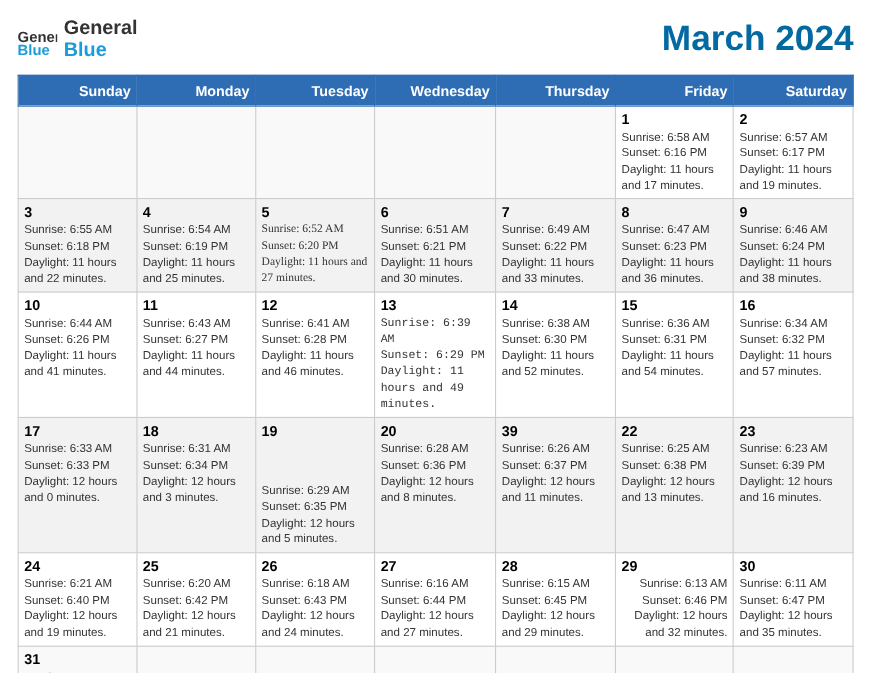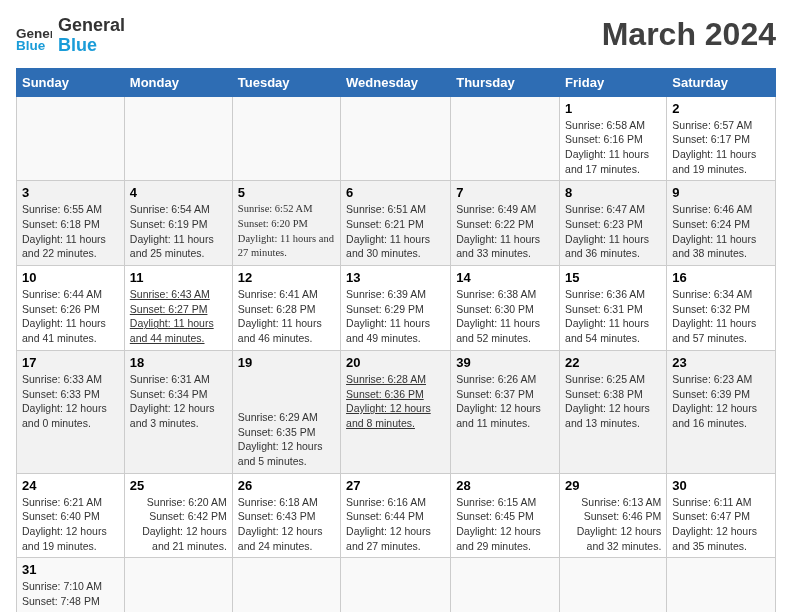--- a/index.html
+++ b/index.html
@@ -24,36 +24,36 @@
     .logo-icon {
       width: 36px;
       height: 36px;
     }
     .title-block {
       text-align: right;
     }
     .title-block h1 {
       font-size: 32px;
       font-weight: bold;
-      color: #404040;
+      color: #0369a1;
     }
     .title-block h2 {
       font-size: 16px;
       color: #555;
       font-weight: normal;
     }
     table {
       width: 100%;
       border-collapse: collapse;
       font-size: 11px;
     }
     thead tr th {
       background: #2e6db4;
       color: #fff;
-      text-align: left;
+      text-align: right;
       padding: 6px 5px;
       font-size: 13px;
       font-weight: bold;
       border: 1px solid #2e6db4;
     }
     tbody tr td {
       border: 1px solid #ccc;
       vertical-align: top;
       padding: 4px 5px;
       min-height: 70px;
@@ -183,33 +183,33 @@
       </tr>
       <tr>
         <td>
           <span class="day-num">10</span>
           <div class="day-info" style="white-space: pre-line;">Sunrise: 6:44 AM
 Sunset: 6:26 PM
 Daylight: 11 hours and 41 minutes.</div>
         </td>
         <td>
           <span class="day-num">11</span>
-          <div class="day-info" style="white-space: pre-line; text-decoration: underline;">Sunrise: 6:43 AM
+          <div class="day-info" style="white-space: pre-line;">Sunrise: 6:43 AM
 Sunset: 6:27 PM
 Daylight: 11 hours and 44 minutes.</div>
         </td>
         <td>
           <span class="day-num">12</span>
           <div class="day-info" style="white-space: pre-line;">Sunrise: 6:41 AM
 Sunset: 6:28 PM
 Daylight: 11 hours and 46 minutes.</div>
         </td>
         <td>
           <span class="day-num">13</span>
-          <div class="day-info" style="white-space: pre-line;">Sunrise: 6:39 AM
+          <div class="day-info" style="white-space: pre-line; font-family: Liberation Mono, monospace;">Sunrise: 6:39 AM
 Sunset: 6:29 PM
 Daylight: 11 hours and 49 minutes.</div>
         </td>
         <td>
           <span class="day-num">14</span>
           <div class="day-info" style="white-space: pre-line;">Sunrise: 6:38 AM
 Sunset: 6:30 PM
 Daylight: 11 hours and 52 minutes.</div>
         </td>
         <td>
@@ -239,21 +239,21 @@
 Daylight: 12 hours and 3 minutes.</div>
         </td>
         <td>
           <span class="day-num">19</span>
           <div class="day-info" style="white-space: pre-line; margin-top: 40px;">Sunrise: 6:29 AM
 Sunset: 6:35 PM
 Daylight: 12 hours and 5 minutes.</div>
         </td>
         <td>
           <span class="day-num">20</span>
-          <div class="day-info" style="white-space: pre-line; text-decoration: underline;">Sunrise: 6:28 AM
+          <div class="day-info" style="white-space: pre-line;">Sunrise: 6:28 AM
 Sunset: 6:36 PM
 Daylight: 12 hours and 8 minutes.</div>
         </td>
         <td>
           <span class="day-num">39</span>
           <div class="day-info" style="white-space: pre-line;">Sunrise: 6:26 AM
 Sunset: 6:37 PM
 Daylight: 12 hours and 11 minutes.</div>
         </td>
         <td>
@@ -271,21 +271,21 @@
       </tr>
       <tr>
         <td>
           <span class="day-num">24</span>
           <div class="day-info" style="white-space: pre-line;">Sunrise: 6:21 AM
 Sunset: 6:40 PM
 Daylight: 12 hours and 19 minutes.</div>
         </td>
         <td>
           <span class="day-num">25</span>
-          <div class="day-info" style="white-space: pre-line; text-align: right;">Sunrise: 6:20 AM
+          <div class="day-info" style="white-space: pre-line;">Sunrise: 6:20 AM
 Sunset: 6:42 PM
 Daylight: 12 hours and 21 minutes.</div>
         </td>
         <td>
           <span class="day-num">26</span>
           <div class="day-info" style="white-space: pre-line;">Sunrise: 6:18 AM
 Sunset: 6:43 PM
 Daylight: 12 hours and 24 minutes.</div>
         </td>
         <td>

